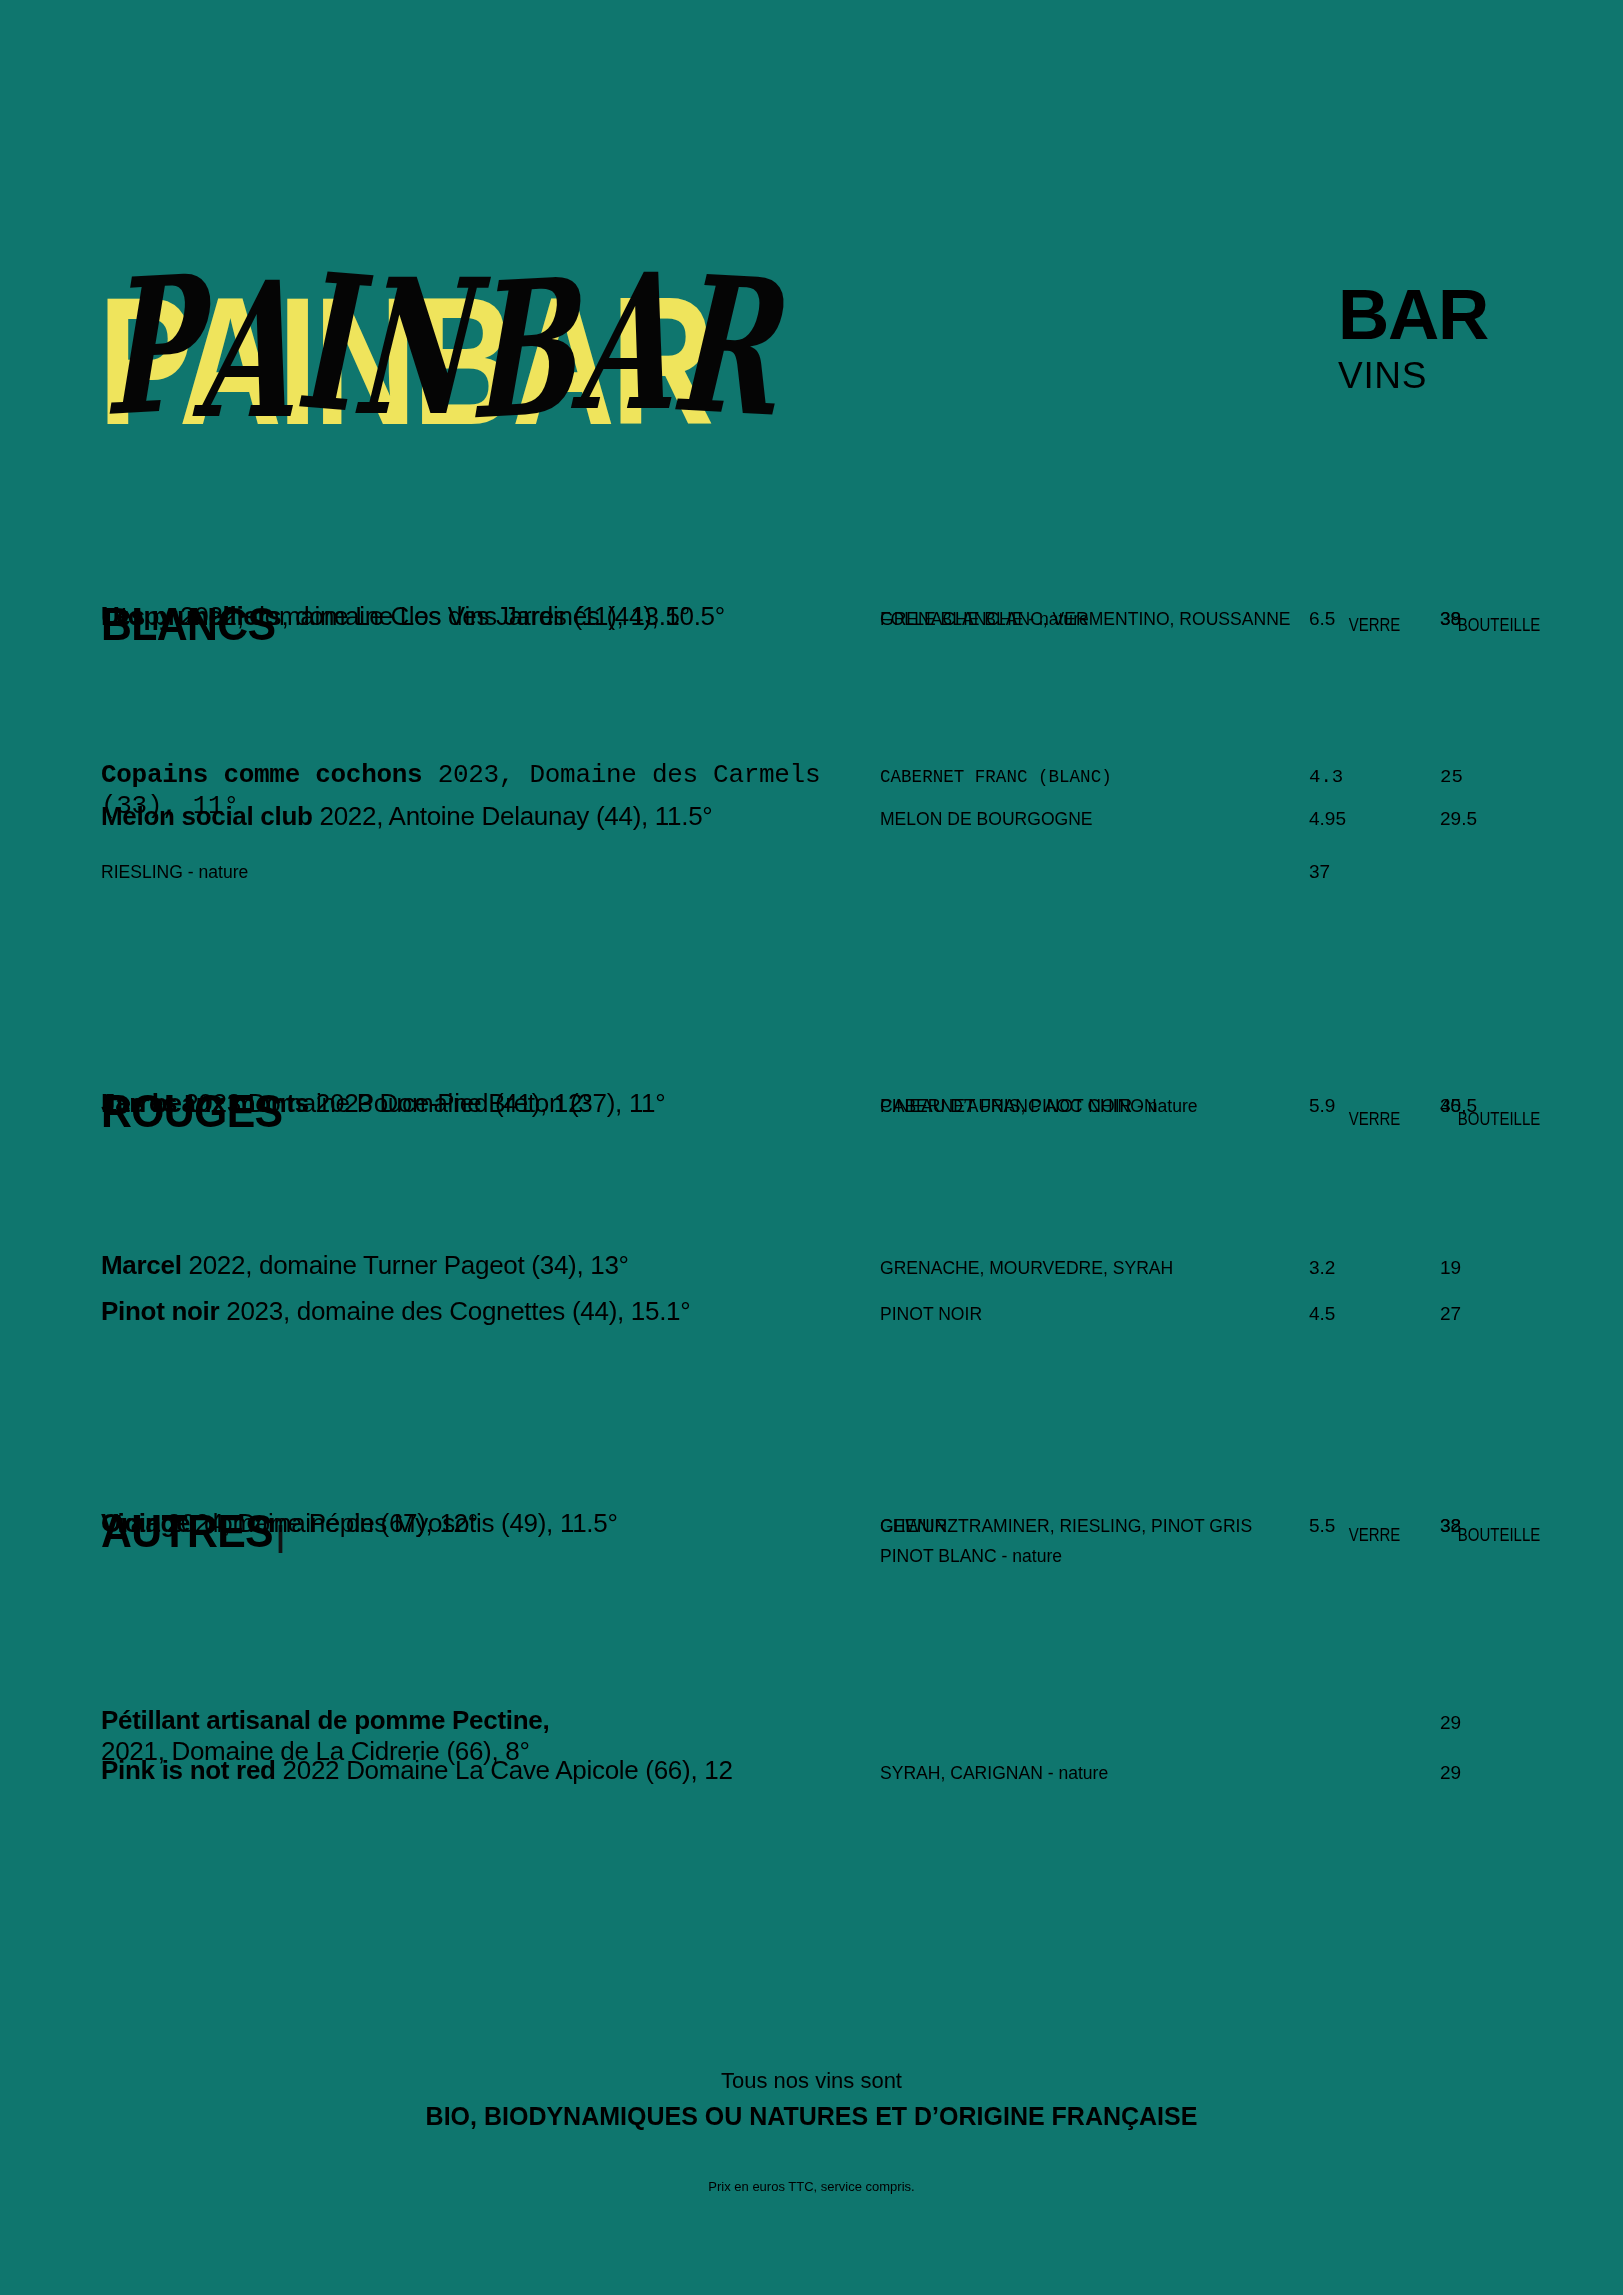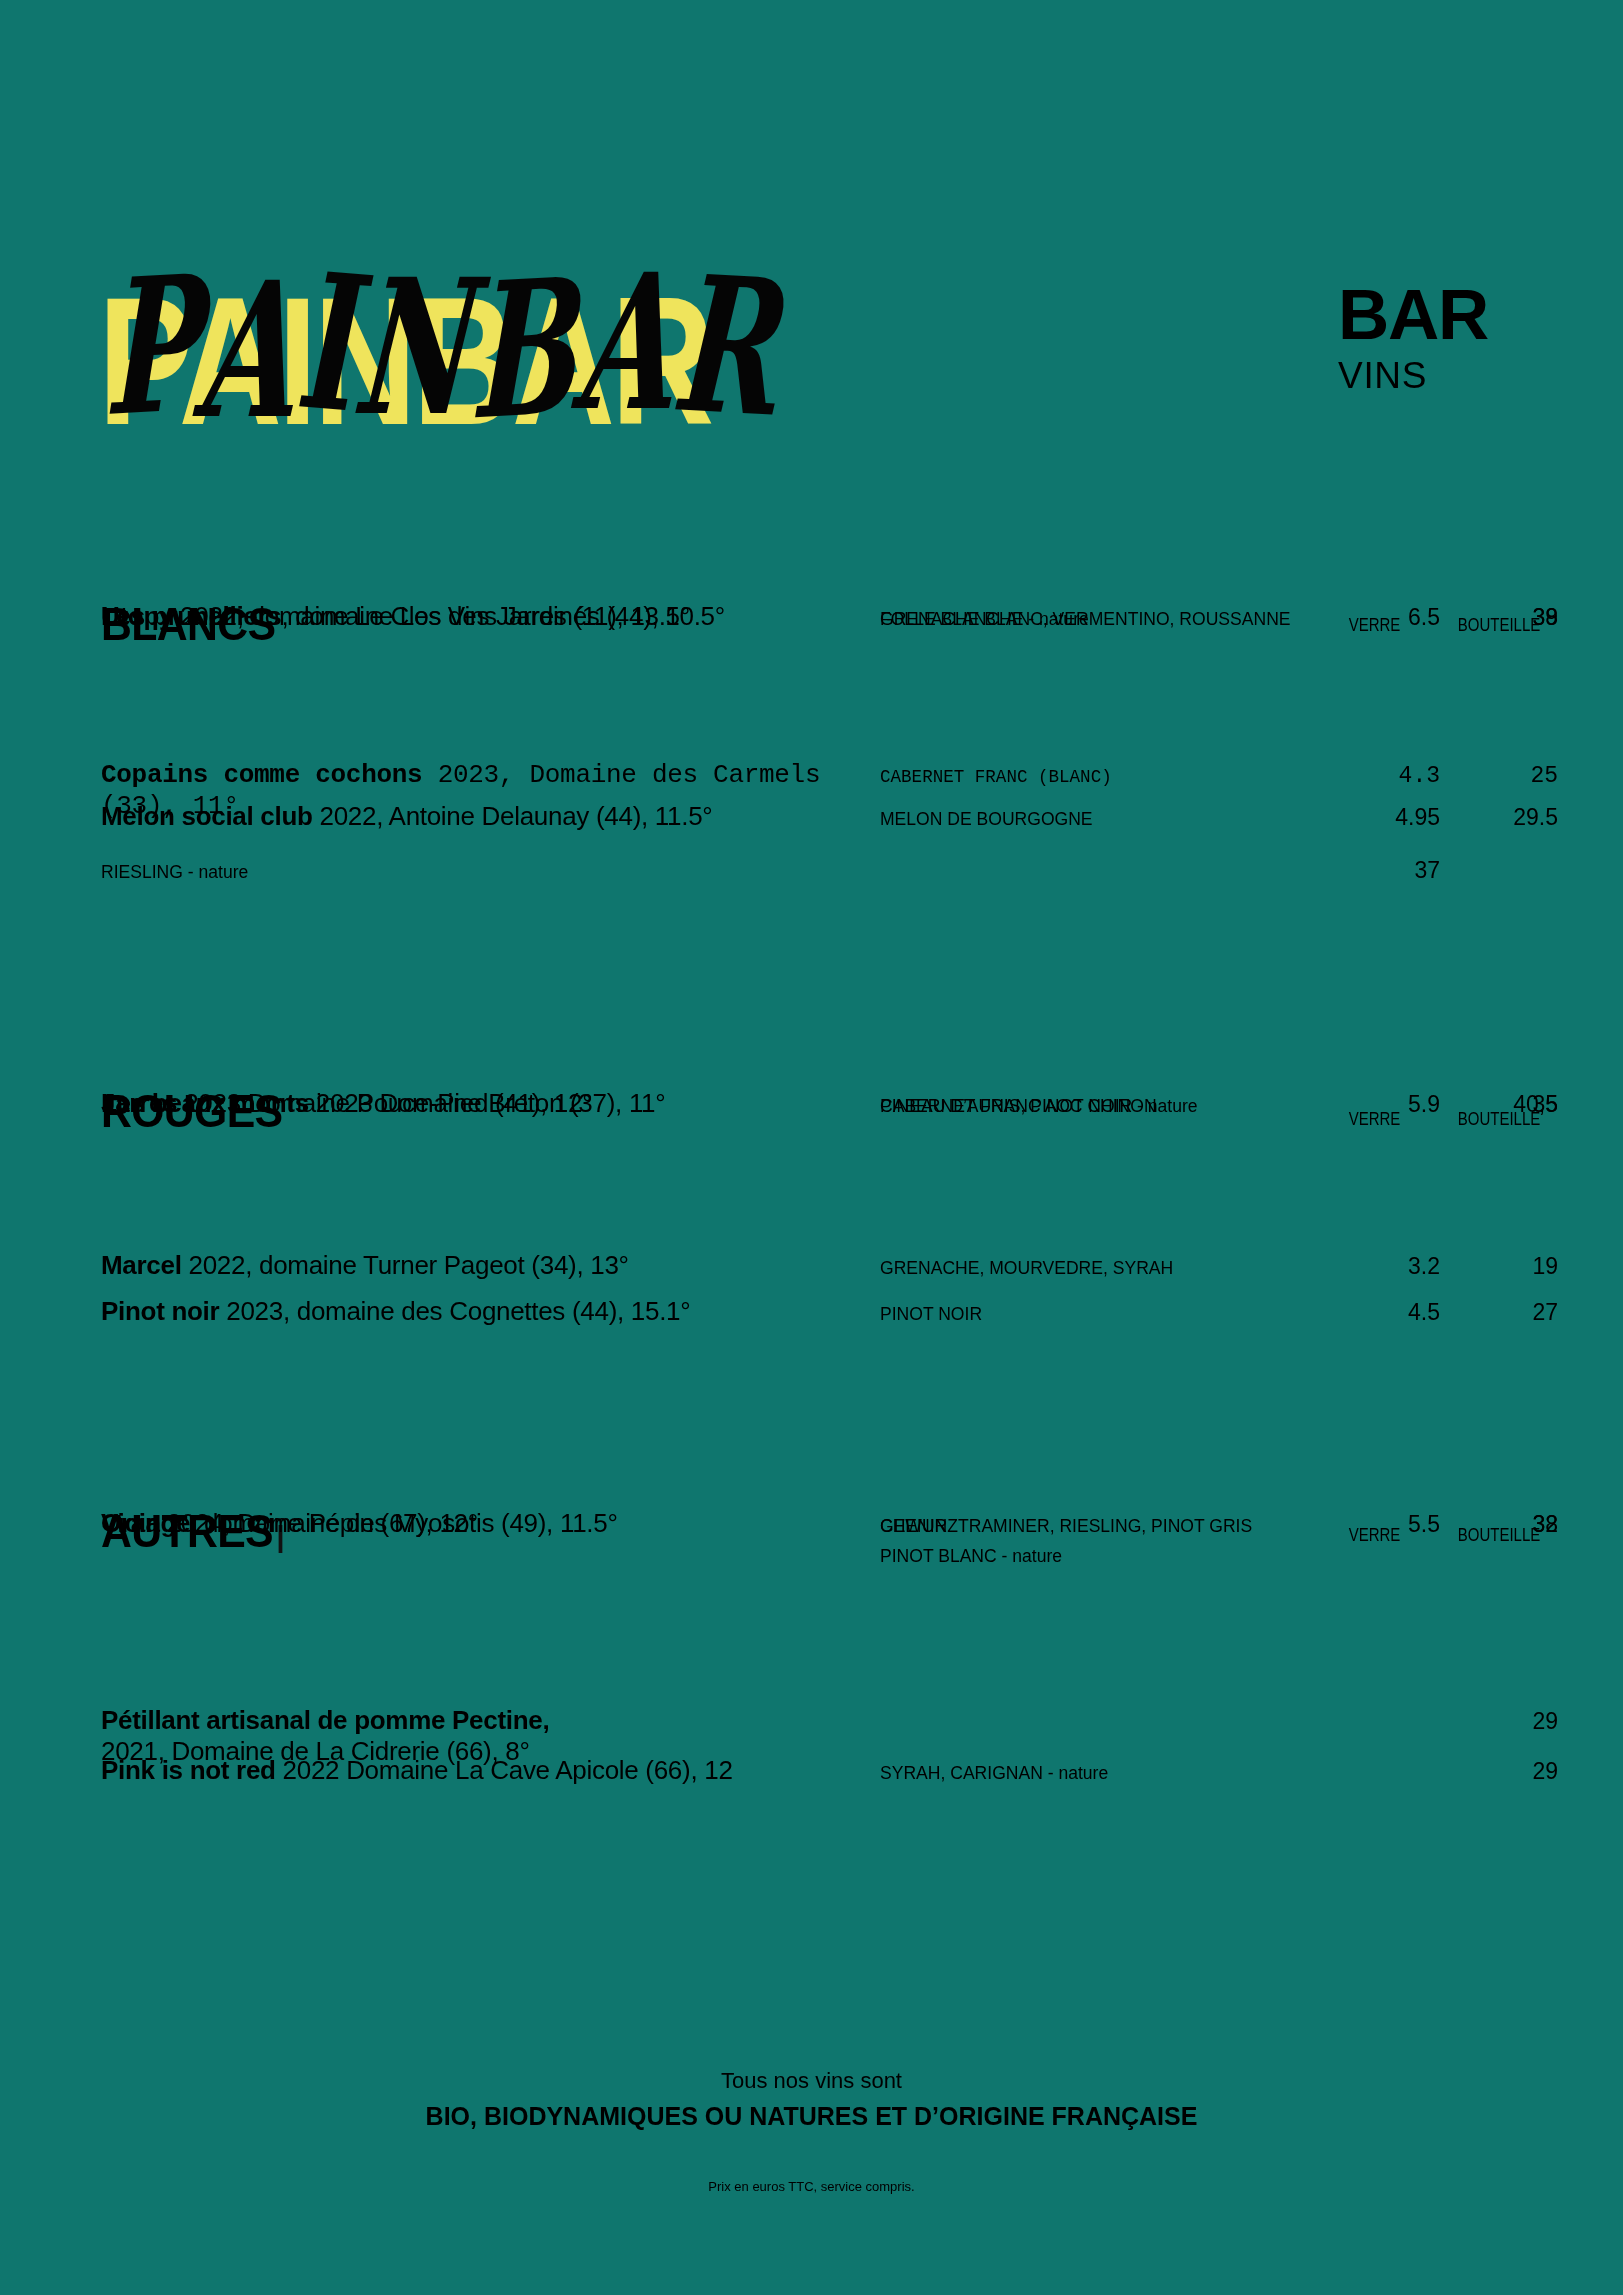--- a/index.html
+++ b/index.html
@@ -75,21 +75,21 @@
   #sec-rouges .row:nth-of-type(2){top:118px;}
   #sec-rouges .row:nth-of-type(3){top:162px;}
   #sec-rouges .row:nth-of-type(4){top:208px;}
   #sec-autres .row:nth-of-type(1){top:67px;}
   #sec-autres .row:nth-of-type(2){top:146px;}
   #sec-autres .row:nth-of-type(3){top:197px;}
   #sec-autres .row:nth-of-type(4){top:247px;}
   .cell-name{font-size:26px;line-height:1.2;letter-spacing:-0.3px;white-space:pre-line;padding-right:26px;}
   .cell-name b{font-weight:bold;}
   .cell-grape{font-size:18.3px;line-height:1.64;letter-spacing:0px;white-space:pre-line;transform:scaleX(0.96);transform-origin:0 100%;}
-  .cell-verre,.cell-bouteille{font-size:23px;text-align:right;}
+  .cell-verre,.cell-bouteille{font-size:19px;text-align:left;}
   
   .footer-line{position:absolute;left:0;width:1623px;text-align:center;}
   #footer-intro{top:2068px;font-size:22px;}
   #footer-claim{top:2102px;font-size:25px;font-weight:bold;letter-spacing:0px;}
   #footer-note{top:2179px;font-size:13px;}
 </style>
 </head>
 <body>
 
 <div id="page">

